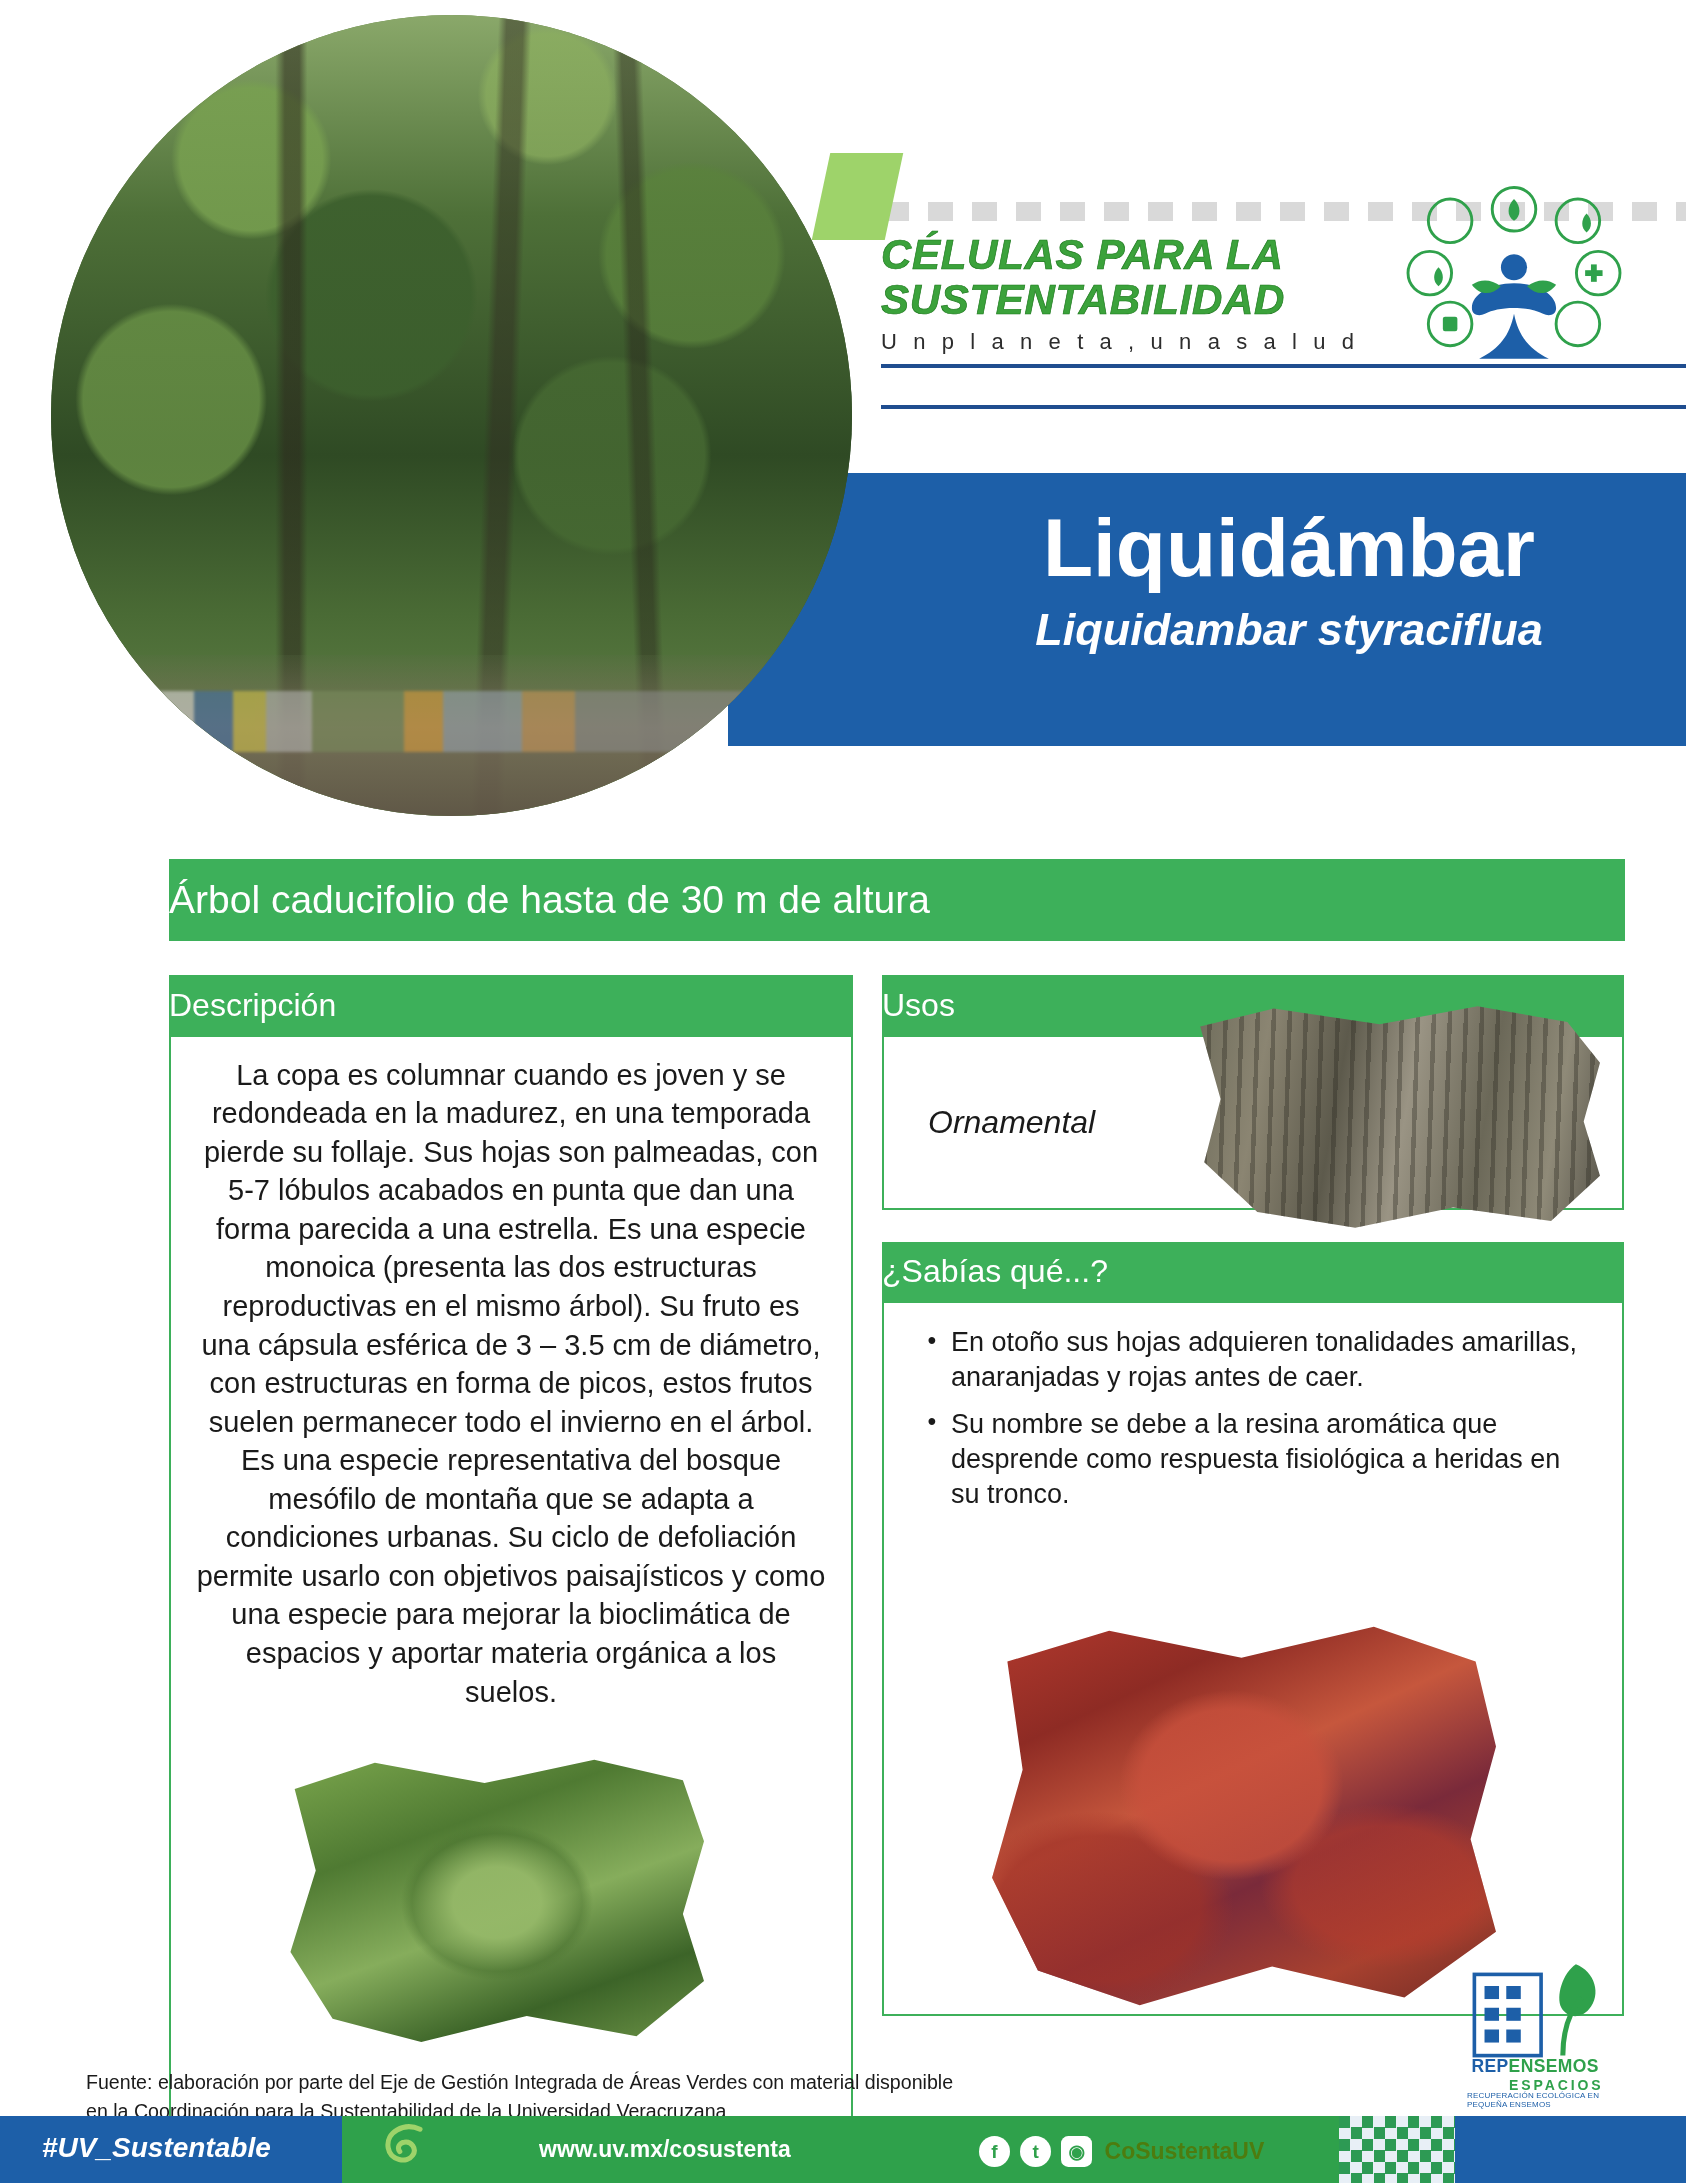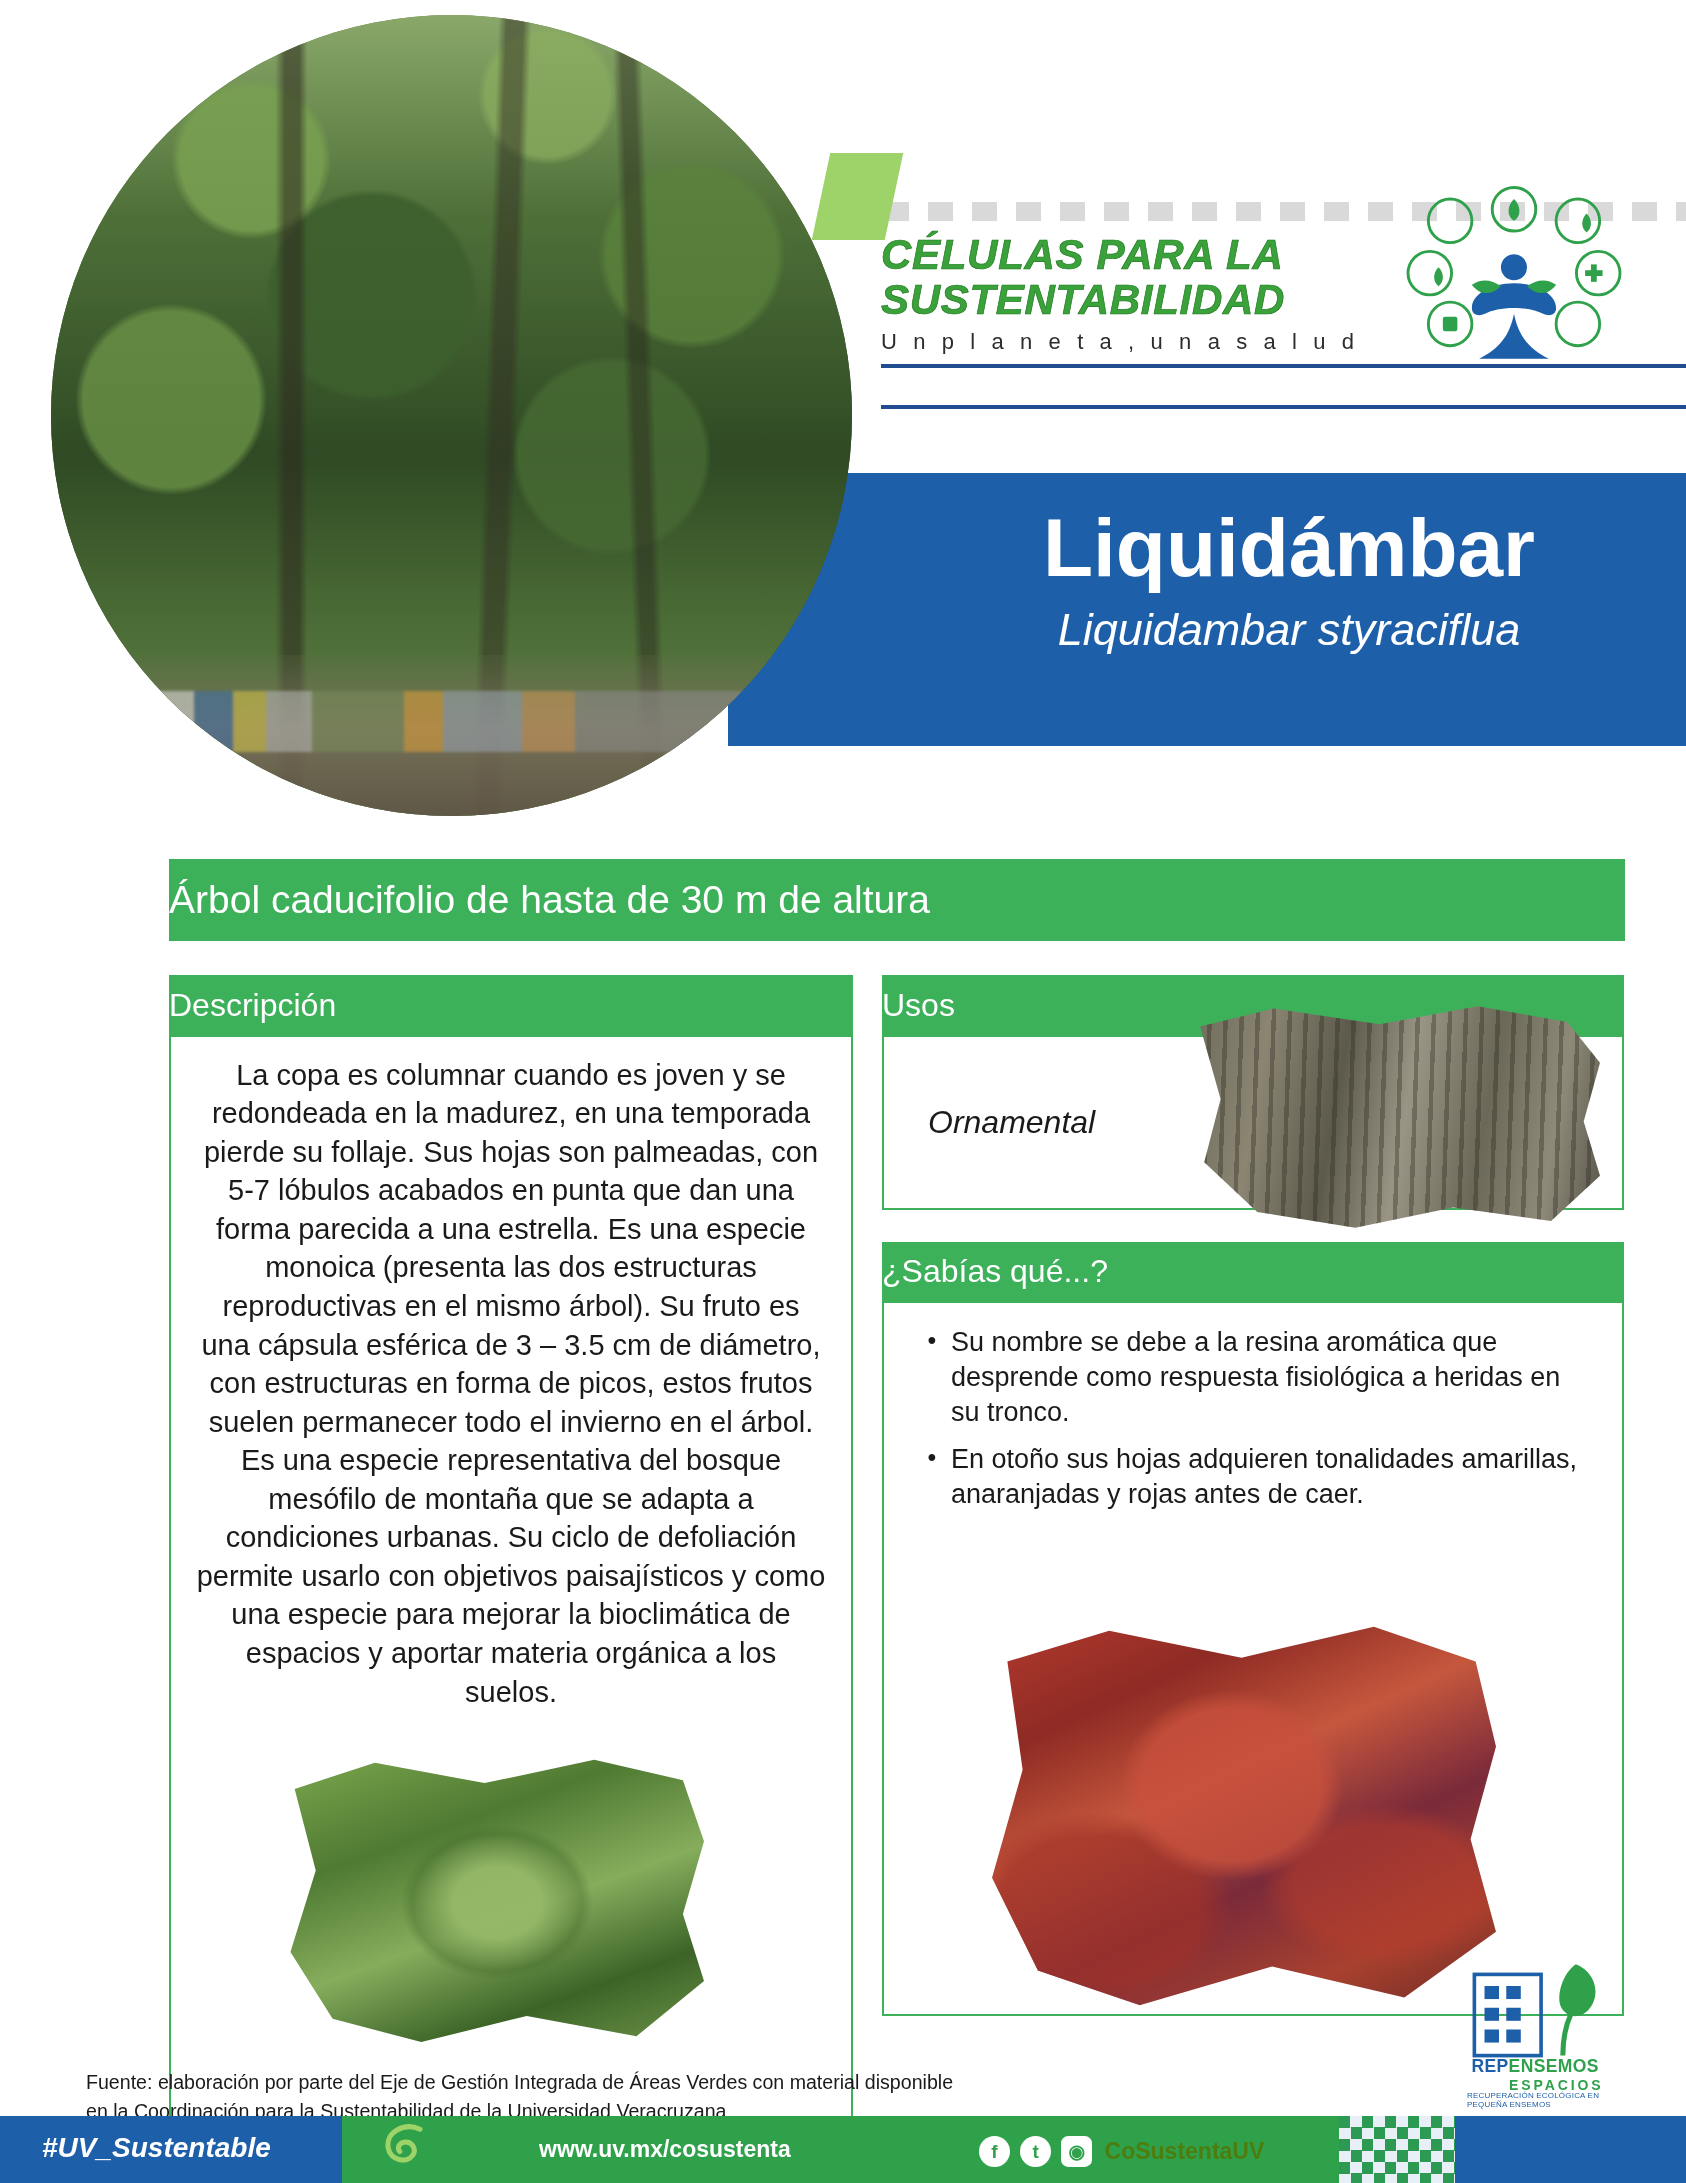--- a/index.html
+++ b/index.html
@@ -154,20 +154,21 @@
     color: #ffffff;
     font-size: 82px;
     font-weight: bold;
     line-height: 1.05;
   }
   .sci-name {
     color: #ffffff;
     font-size: 45px;
     font-style: italic;
     margin-top: 13px;
+    font-weight: bold;
   }
 
   
   .subtitle-bar {
     position: absolute;
     left: 169px;
     top: 859px;
     width: 1456px;
     height: 82px;
     background: #3db05a;
@@ -490,22 +491,22 @@
       <div class="sec-head">Usos</div>
       <div class="uses-body">
         <div class="uses-text">Ornamental</div>
       </div>
     </div>
 
     <div class="sabias-wrap">
       <div class="sec-head">¿Sabías qué...?</div>
       <div class="sabias-body">
         <ul>
+          <li>En otoño sus hojas adquieren tonalidades amarillas, anaranjadas y rojas antes de caer.</li>
           <li>Su nombre se debe a la resina aromática que desprende como respuesta fisiológica a heridas en su tronco.</li>
-          <li>En otoño sus hojas adquieren tonalidades amarillas, anaranjadas y rojas antes de caer.</li>
         </ul>
       </div>
     </div>
   </div>
 
   <div class="photo photo-bark"></div>
   <div class="photo photo-leaf-green"></div>
   <div class="photo photo-leaf-red"></div>
 
   <div class="source-note">Fuente: elaboración por parte del Eje de Gestión Integrada de Áreas Verdes con material disponible en la Coordinación para la Sustentabilidad de la Universidad Veracruzana</div>

